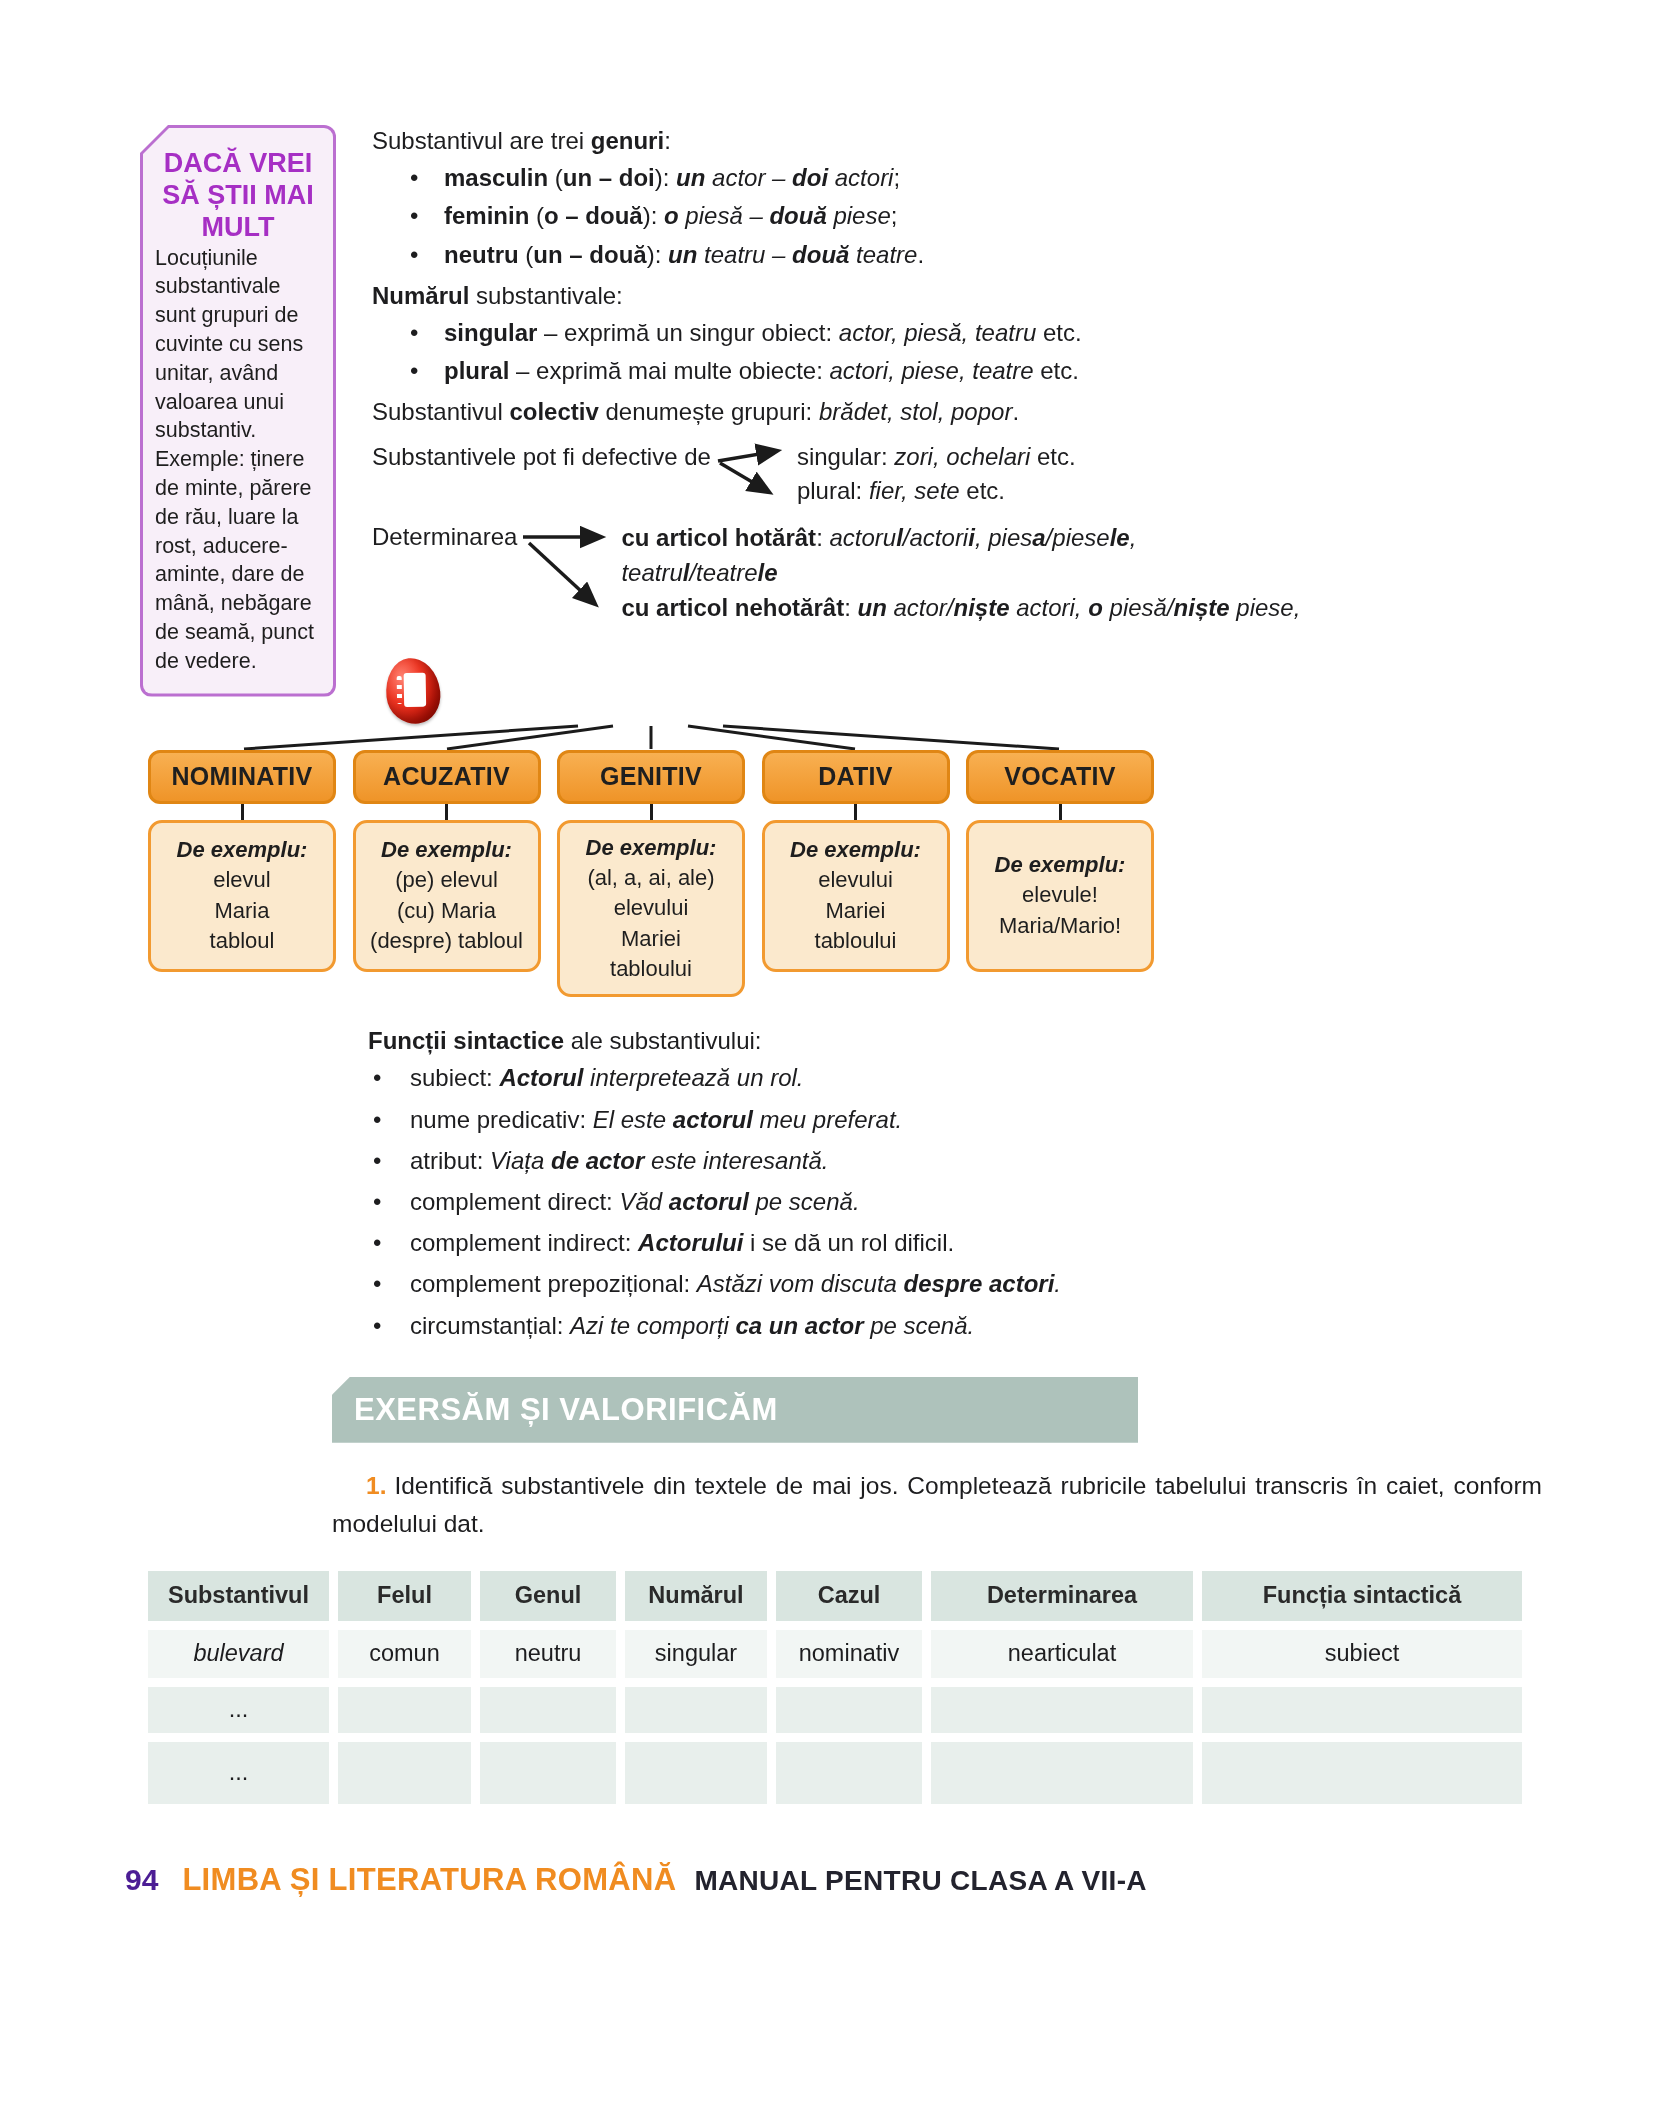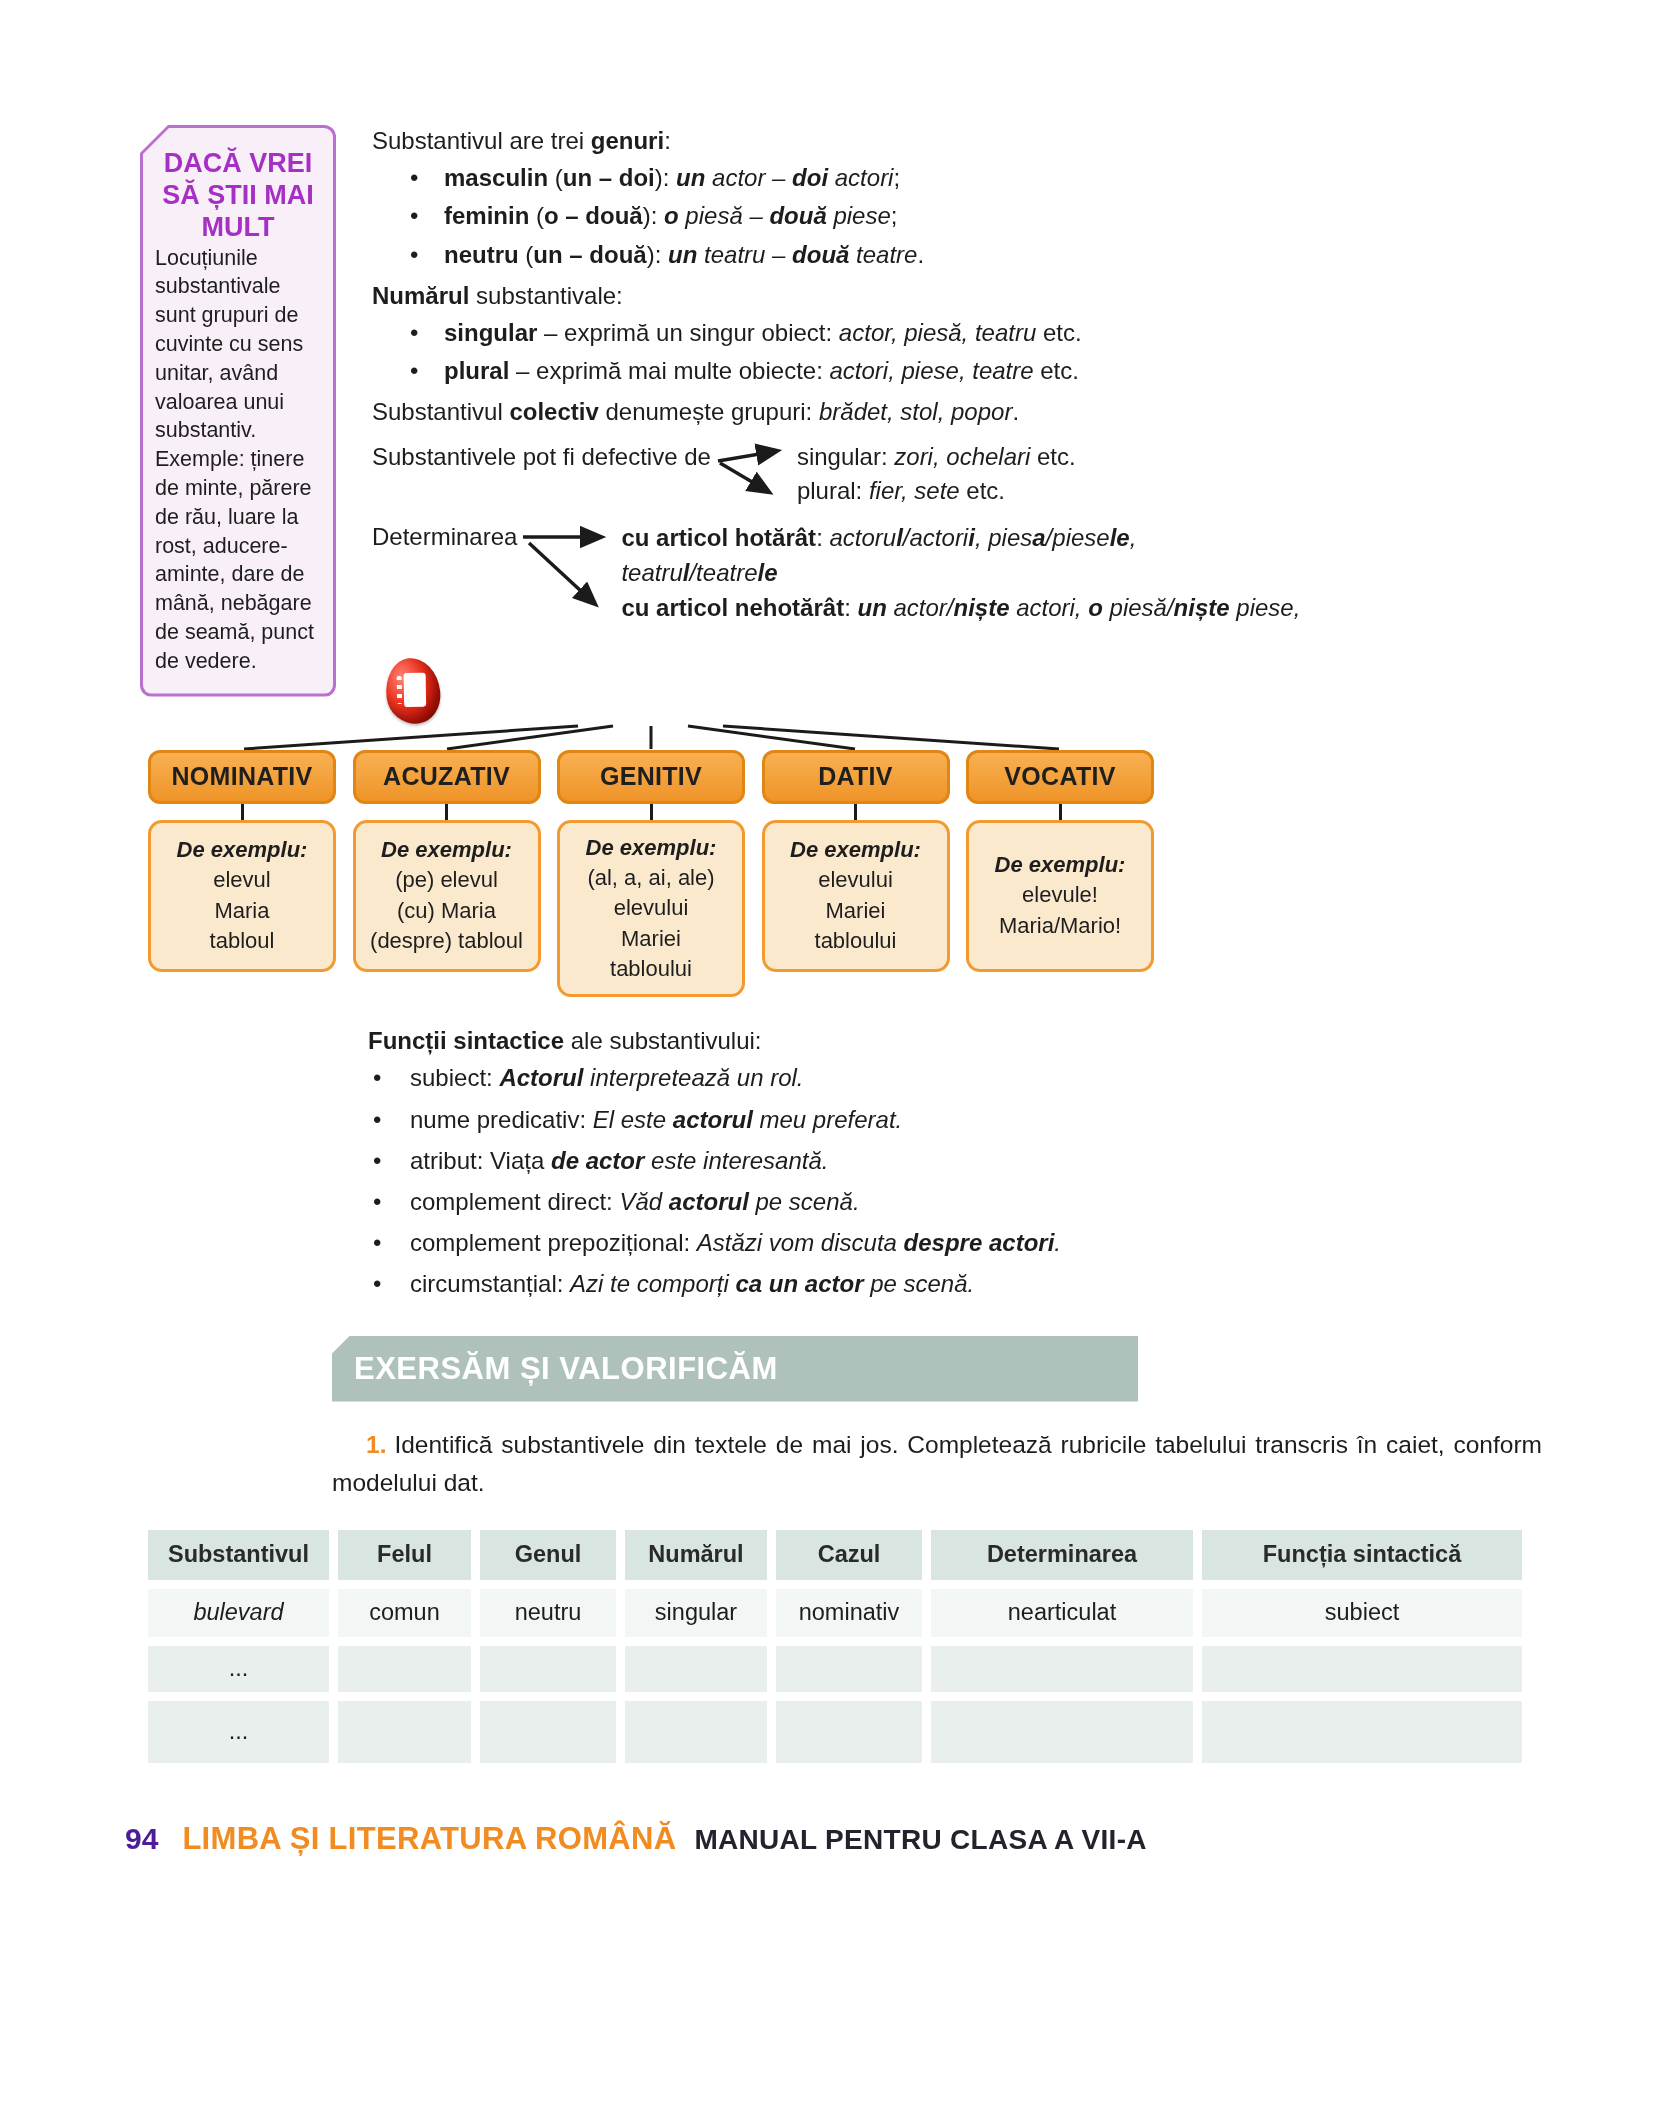--- a/index.html
+++ b/index.html
@@ -261,22 +261,23 @@
       </div>
 
     </div>
   </div>
 
   <div class="functii">
     <p class="para"><span style="font-weight: bold;">Funcții sintactice</span><span> ale substantivului:</span></p>
     <ul class="blist">
       <li><span>subiect: </span><span style="font-weight: bold; font-style: italic;">Actorul</span><span style="font-style: italic;"> interpretează un rol.</span></li>
       <li><span>nume predicativ: </span><span style="font-style: italic;">El este </span><span style="font-weight: bold; font-style: italic;">actorul</span><span style="font-style: italic;"> meu preferat.</span></li>
-      <li><span>atribut: </span><span style="">Viața </span><span style="font-weight: bold; font-style: italic;">de actor</span><span style="font-style: italic;"> este interesantă.</span></li>
+      <li><span>atribut: </span><span style="font-style: italic;">Viața </span><span style="font-weight: bold; font-style: italic;">de actor</span><span style="font-style: italic;"> este interesantă.</span></li>
       <li><span>complement direct: </span><span style="font-style: italic;">Văd </span><span style="font-weight: bold; font-style: italic;">actorul</span><span style="font-style: italic;"> pe scenă.</span></li>
+      <li><span>complement indirect: </span><span style="font-weight: bold; font-style: italic;">Actorului</span><span> i se dă un rol dificil.</span></li>
       <li><span>complement prepozițional: </span><span style="font-style: italic;">Astăzi vom discuta </span><span style="font-weight: bold; font-style: italic;">despre actori</span><span style="font-style: italic;">.</span></li>
       <li><span>circumstanțial: </span><span style="font-style: italic;">Azi te comporți </span><span style="font-weight: bold; font-style: italic;">ca un actor</span><span style="font-style: italic;"> pe scenă.</span></li>
     </ul>
   </div>
 
   <div class="banner">EXERSĂM ȘI VALORIFICĂM</div>
 
   <p class="exercise-text">
     <span class="ex-number">1.</span><span>Identifică substantivele din textele de mai jos. Completează rubricile tabelului transcris în caiet, conform modelului dat.</span>
   </p>

